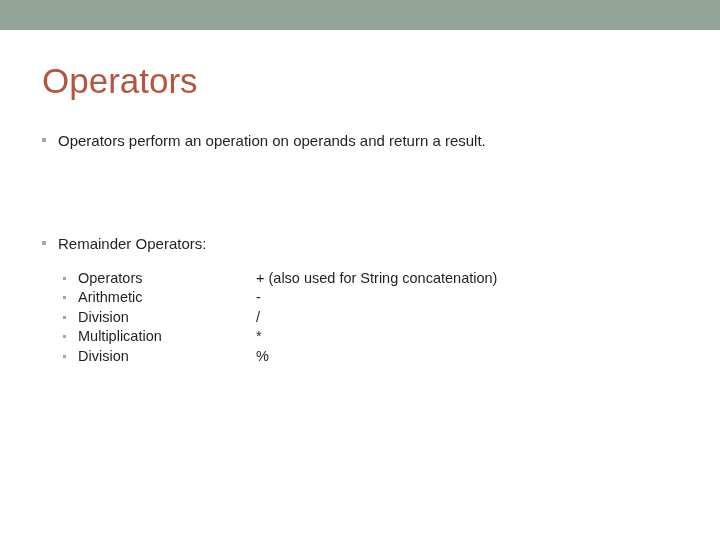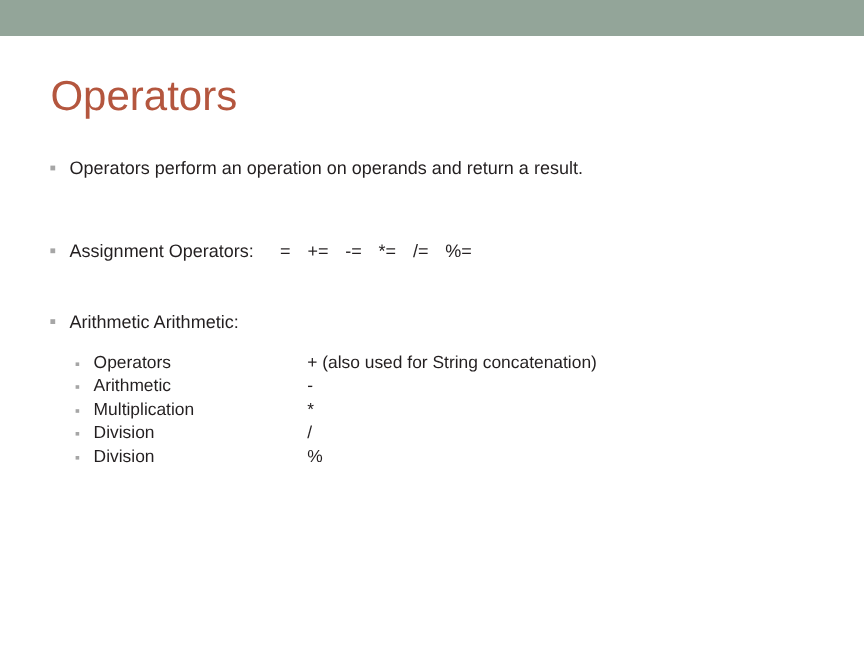--- a/index.html
+++ b/index.html
@@ -132,54 +132,48 @@
 
   <div class="body-area">
 
     <div class="bullet-l1" style="color: rgb(35, 31, 32);">
       <span class="marker" style="background: rgb(166, 166, 166);"></span>
       <span class="b1-text">Operators perform an operation on operands and return a result.</span>
     </div>
 
     <div class="gap-lg"></div>
 
-    <div class="bullet-l1" style="color: rgb(35, 31, 32);">
-      <span class="marker" style="background: rgb(166, 166, 166);"></span>
-      <span class="b1-text">
-        <span>Assignment Operators:</span><span class="op-run"><span class="op">=</span><span class="op">+=</span><span class="op">-=</span><span class="op">*=</span><span class="op">/=</span><span class="op">%=</span></span>
-      </span>
-    </div>
 
     <div class="gap-md"></div>
 
     <div class="bullet-l1" style="color: rgb(35, 31, 32);">
       <span class="marker" style="background: rgb(166, 166, 166);"></span>
-      <span class="b1-text">Arithmetic Arithmetic:</span>
+      <span class="b1-text">Remainder Operators:</span>
     </div>
 
     <div class="sub-list">
 
       <div class="bullet-l2" style="color: rgb(35, 31, 32);">
         <span class="marker" style="background: rgb(166, 166, 166);"></span>
         <span class="l2-name">Operators</span><span class="l2-symbol">+ (also used for String concatenation)</span>
       </div>
 
       <div class="bullet-l2" style="color: rgb(35, 31, 32);">
         <span class="marker" style="background: rgb(166, 166, 166);"></span>
         <span class="l2-name">Arithmetic</span><span class="l2-symbol">-</span>
       </div>
 
       <div class="bullet-l2" style="color: rgb(35, 31, 32);">
         <span class="marker" style="background: rgb(166, 166, 166);"></span>
-        <span class="l2-name">Multiplication</span><span class="l2-symbol">*</span>
+        <span class="l2-name">Division</span><span class="l2-symbol">/</span>
       </div>
 
       <div class="bullet-l2" style="color: rgb(35, 31, 32);">
         <span class="marker" style="background: rgb(166, 166, 166);"></span>
-        <span class="l2-name">Division</span><span class="l2-symbol">/</span>
+        <span class="l2-name">Multiplication</span><span class="l2-symbol">*</span>
       </div>
 
       <div class="bullet-l2" style="color: rgb(35, 31, 32);">
         <span class="marker" style="background: rgb(166, 166, 166);"></span>
         <span class="l2-name">Division</span><span class="l2-symbol">%</span>
       </div>
 
     </div>
 
   </div>

